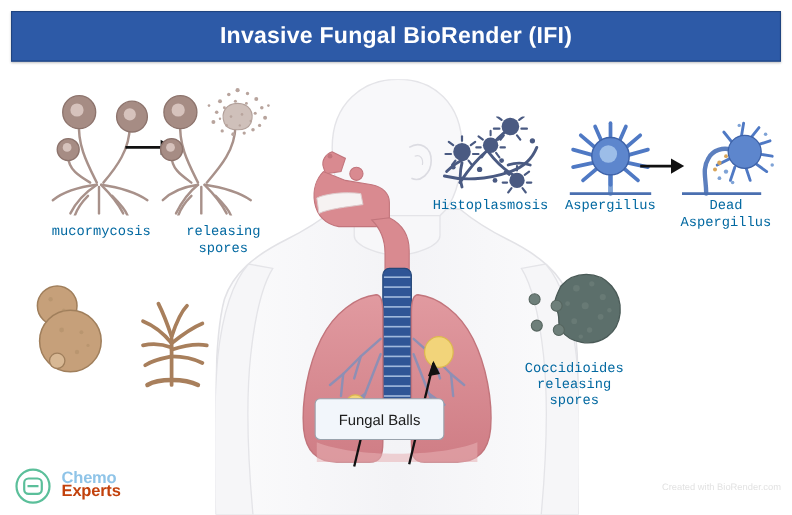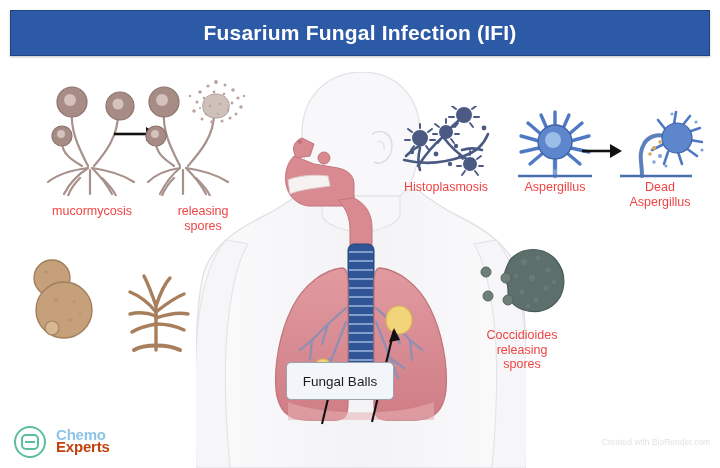--- a/index.html
+++ b/index.html
@@ -19,31 +19,31 @@
     display:flex;align-items:center;justify-content:center;
     box-shadow:0 1px 2px rgba(0,0,0,.25);
   }
   .titlebar .ttxt{
     color:#ffffff;font-size:21px;font-weight:bold;letter-spacing:.2px;
     font-family:"Liberation Sans", sans-serif;
   }
 
   
   .cap{
-    position:absolute;color:#ef4444;font-size:12.5px;line-height:14.5px;
-    text-align:center;font-family:Liberation Sans, sans-serif;
+    position:absolute;color:#0369a1;font-size:12.5px;line-height:14.5px;
+    text-align:center;font-family:Liberation Mono, monospace;
     white-space:pre-line;
   }
 
   
   .fig{position:absolute;}
 
   
   .callout{
-    position:absolute;left:286px;top:362px;width:108px;height:38px;
+    position:absolute;left:286px;top:362px;width:118px;height:38px;
     background:#f2f6fb;border:1.4px solid #9aa3ad;border-radius:5px;
     display:flex;align-items:center;justify-content:center;
     box-sizing:border-box;z-index:40;
   }
   .callout span{font-size:13.5px;color:#1c1c1c;font-weight:normal;}
 
   
   .logo{position:absolute;left:12px;top:424px;width:140px;height:36px;}
   .logo .ltxt1{
     position:absolute;left:44px;top:2px;font-size:15px;color:#8fc4e8;
@@ -59,21 +59,21 @@
     font-family:"Liberation Sans", sans-serif;
     margin-left:48px;
   }
 </style>
 </head>
 <body>
 
 <div id="canvas">
 
   <div class="titlebar">
-    <div class="ttxt">Fusarium Fungal Infection (IFI)</div>
+    <div class="ttxt">Invasive Fungal BioRender (IFI)</div>
   </div>
 
   <svg class="fig" style="left:196px;top:72px;" width="330" height="396" viewBox="0 0 330 396">
     <defs>
       <linearGradient id="lungGrad" x1="0" y1="0" x2="0" y2="1">
         <stop offset="0%" stop-color="#e19aa0"></stop>
         <stop offset="100%" stop-color="#cf7d85"></stop>
       </linearGradient>
       <linearGradient id="bodyGrad" x1="0" y1="0" x2="1" y2="0">
         <stop offset="0%" stop-color="#fbfbfc"></stop>

